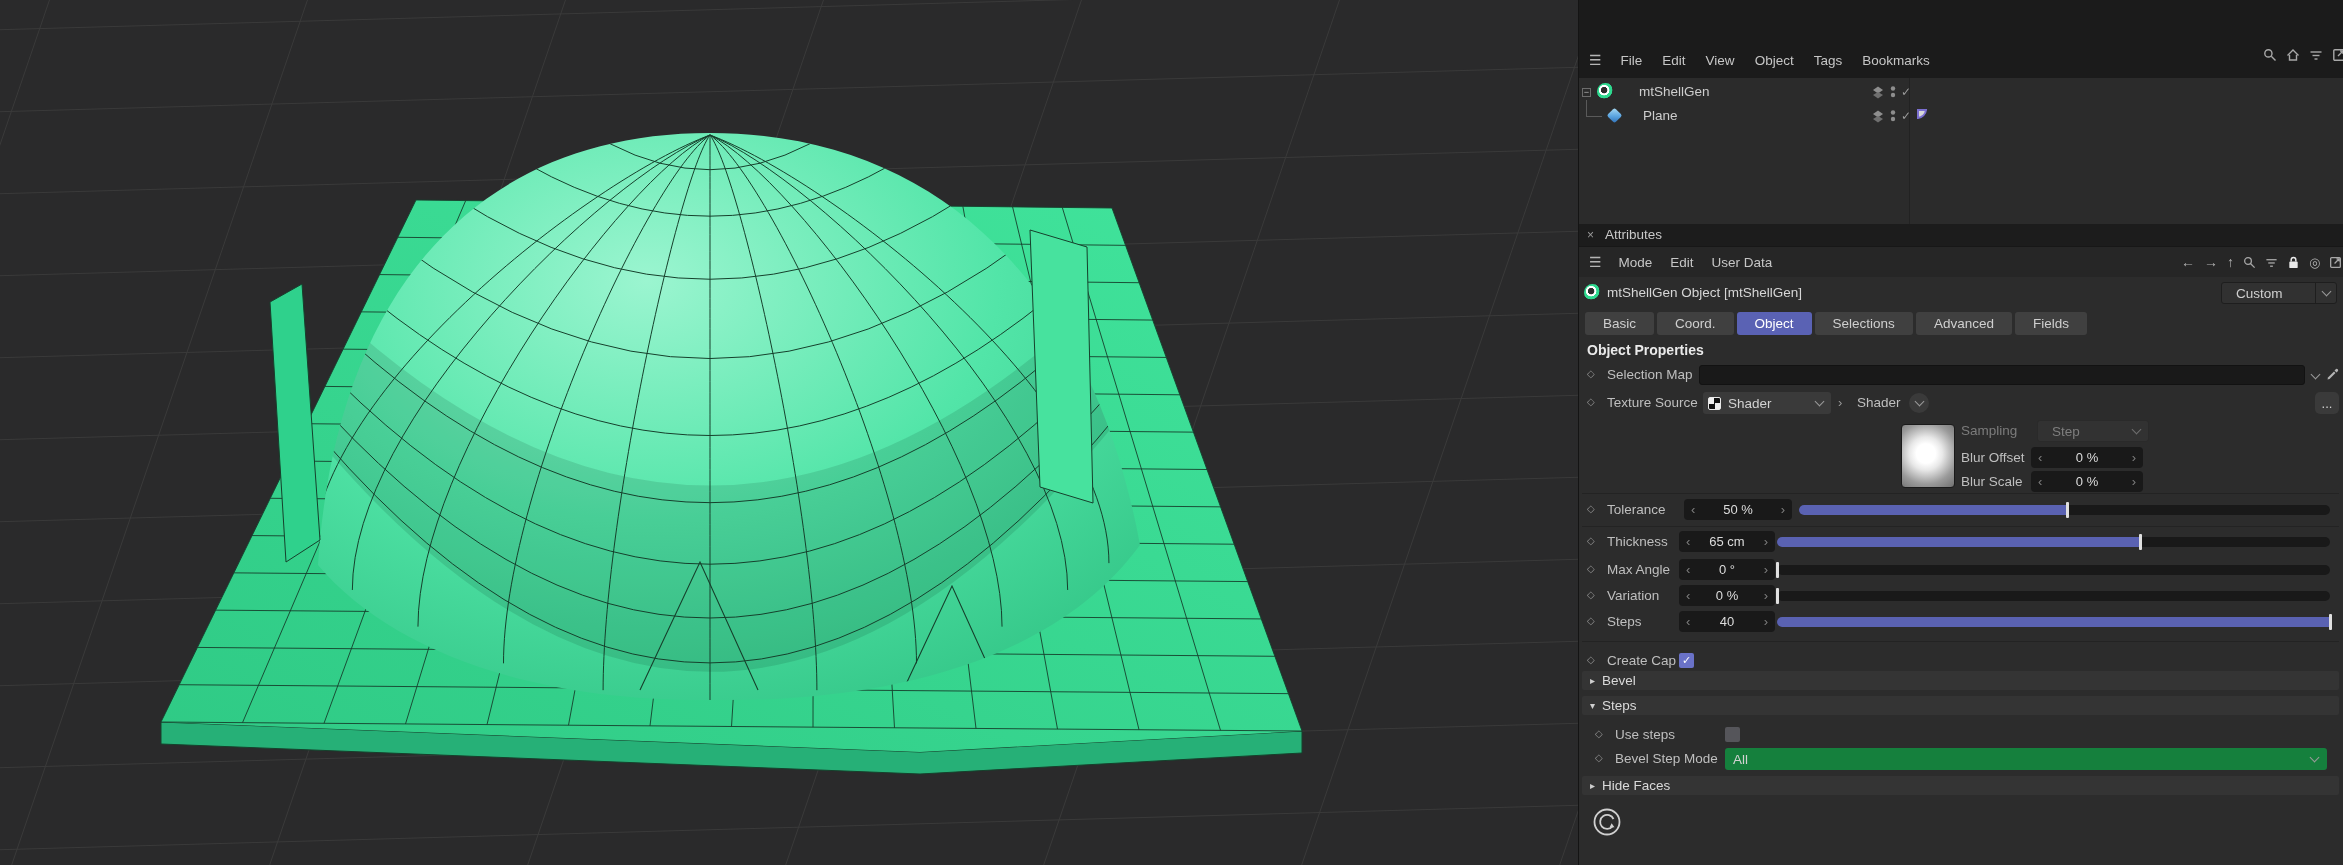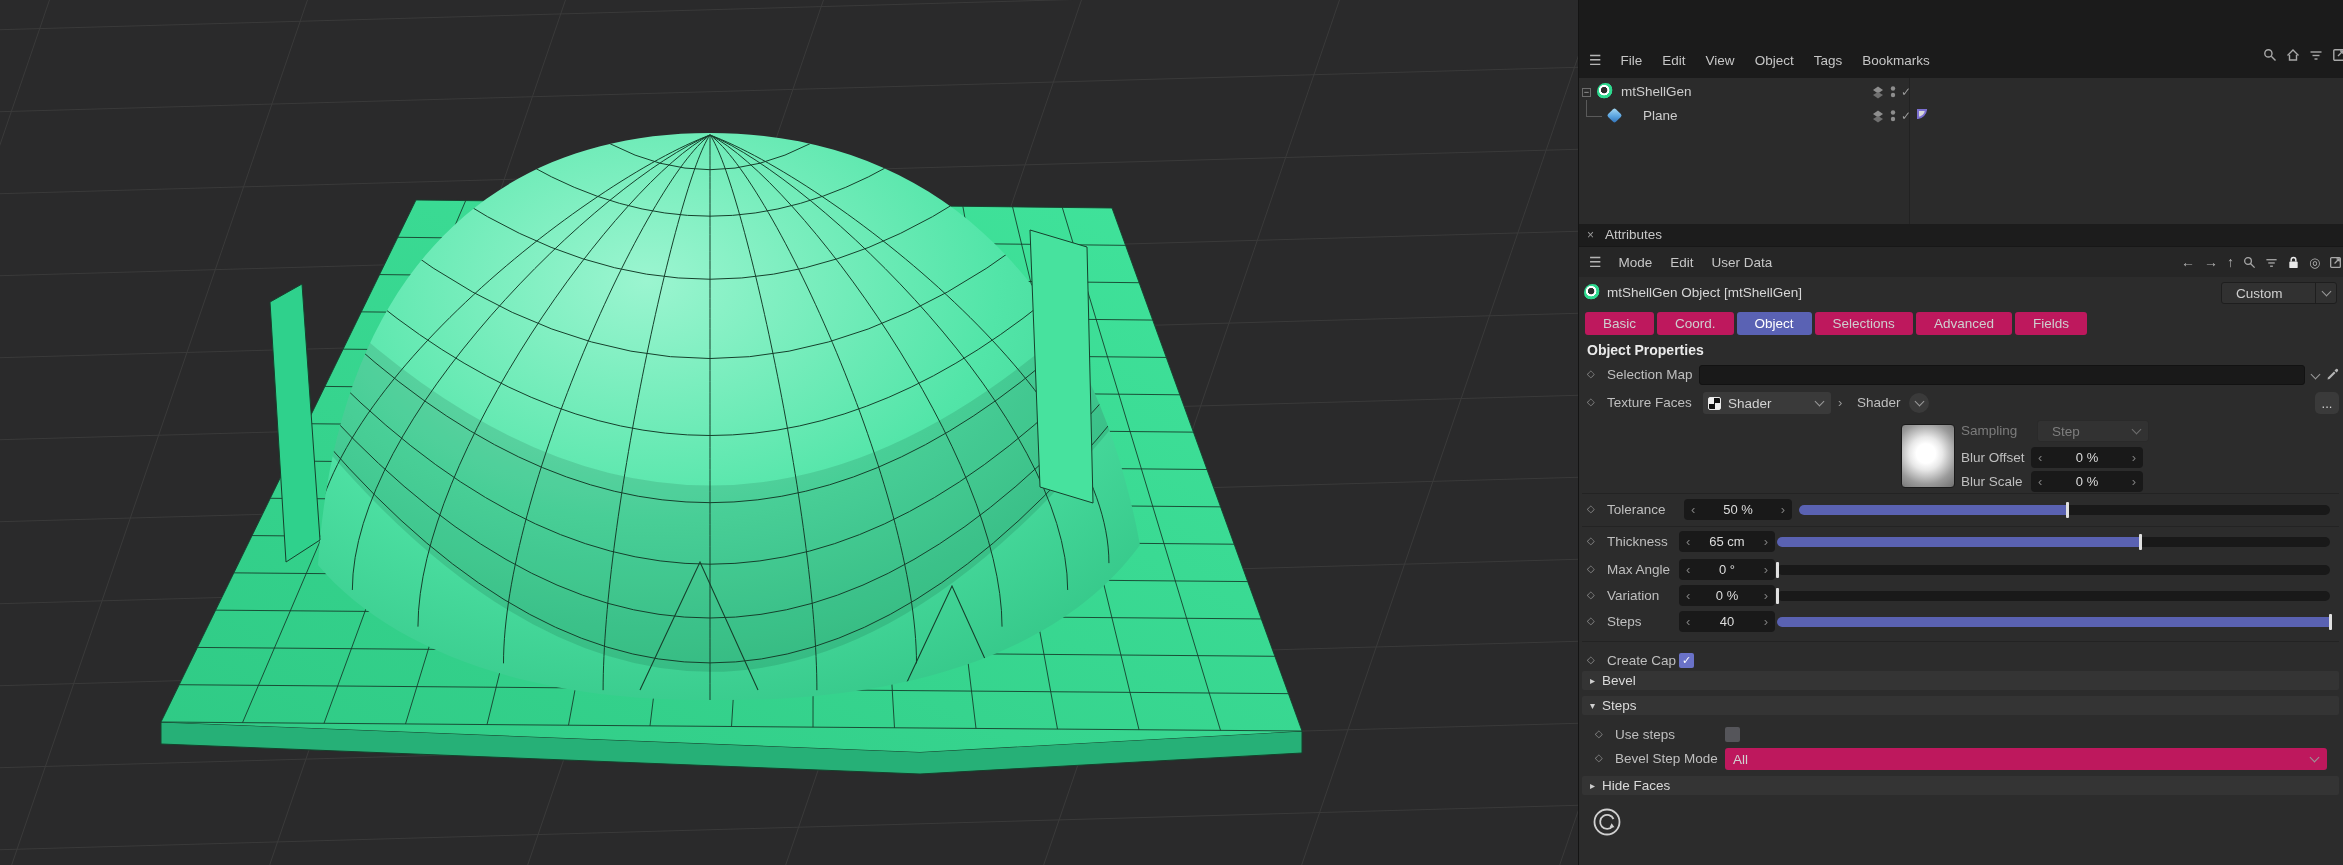--- a/index.html
+++ b/index.html
@@ -34,21 +34,21 @@
   #amenu .mitem{font-size:13.5px;}
   .aicons{position:absolute;top:8px;left:602px;display:flex;gap:9px;align-items:center;}
   .uarr{color:#b2b2b2;font-size:14px;line-height:14px;}
   
   .trow{position:absolute;left:0;top:281px;width:100%;height:26px;}
   .ttl{position:absolute;left:28px;top:4px;color:#d6d6d6;font-size:13.5px;}
   .preset{position:absolute;left:642px;top:1px;width:116px;height:22px;background:#313131;border:1px solid #1e1e1e;border-radius:3px;box-sizing:border-box;color:#cfcfcf;font-size:13.5px;display:flex;align-items:center;}
   .preset span.txt{padding-left:14px;flex:1;}
   .preset .chevbox{width:20px;height:100%;border-left:1px solid #1e1e1e;display:flex;align-items:center;justify-content:center;}
   .tabsrow{position:absolute;left:6px;top:312px;display:flex;gap:3px;}
-  .tab{height:23px;line-height:23px;padding:0 18px;background:#be185d;border-radius:3px;color:#cfcfcf;font-size:13.5px;}
+  .tab{height:23px;line-height:23px;padding:0 18px;background:#404040;border-radius:3px;color:#cfcfcf;font-size:13.5px;}
   .tab.active{background:#5a62b4;color:#fff;}
   .sect{position:absolute;left:8px;top:342px;color:#eaeaea;font-size:14px;font-weight:bold;}
   
   .prow{position:absolute;left:0;width:100%;height:22px;}
   .dia{position:absolute;font-size:10px;color:#8f8f8f;top:4px;}
   .plabel{position:absolute;top:3px;font-size:13.5px;color:#bfbfbf;white-space:nowrap;}
   .plabel.dis{color:#7c7c7c;}
   .field{position:absolute;height:20px;background:#191919;border:1px solid #121212;border-radius:3px;box-sizing:border-box;}
   .spin{position:absolute;height:21px;background:#191919;border-radius:4px;display:flex;align-items:center;justify-content:space-between;padding:0 7px;box-sizing:border-box;}
   .sarr{color:#7e7e7e;font-size:13px;}
@@ -217,21 +217,21 @@
         </svg>
     </div>
   </div>
 
   <div id="omgr">
     <div class="odiv"></div>
 
     <div class="orow" style="top:2px;">
       <span class="expander" style="left:3px;top:8px;">−</span>
       <span class="torus" style="left:18px;top:3px;"></span>
-      <span class="olabel" style="left:42px;">mtShellGen</span>
+      <span class="olabel" style="left:60px;">mtShellGen</span>
       <div class="vis" style="left:292px;top:5px;">
         <svg width="14" height="14" viewBox="0 0 14 14">
             <path d="M7 1.5 L12 5 L7 8.5 L2 5 Z" fill="#8e8e8e"></path>
             <path d="M7 7 L12 10 L7 13.5 L2 10 Z" fill="#6f6f6f"></path>
           </svg>
         <svg width="6" height="14" viewBox="0 0 6 14">
             <circle cx="3" cy="3.5" r="2.2" fill="#8e8e8e"></circle>
             <circle cx="3" cy="10" r="2.2" fill="#8e8e8e"></circle>
           </svg>
         <span style="color:#9c9c9c;font-size:12px;">✓</span>
@@ -326,21 +326,21 @@
     <div class="field" style="left:120px;width:606px;top:1px;"></div>
     <span class="chev" style="position:absolute;left:733px;top:7px;"></span>
     <svg style="position:absolute;left:747px;top:3px;width:14px;height:14px;" viewBox="0 0 14 14">
       <path d="M1.5 12.5 L2 10.5 L8 4.5 L9.5 6 L3.5 12 Z" fill="#b5b5b5"></path>
       <path d="M8.5 3.5 L10.5 5.5 L12 4 A1.5 1.5 0 0 0 10 2 Z" fill="#b5b5b5"></path>
     </svg>
   </div>
 
   <div class="prow" style="top:392px;">
     <span class="dia" style="left:8px;">◇</span>
-    <span class="plabel" style="left:28px;">Texture Faces</span>
+    <span class="plabel" style="left:28px;">Texture Source</span>
     <div class="combo" style="left:124px;width:128px;">
       <span class="checker" style="margin-left:5px;"></span>
       <span style="margin-left:7px;flex:1;">Shader</span>
       <span class="chev" style="margin-right:8px;margin-top:-3px;"></span>
     </div>
     <span style="position:absolute;left:259px;top:3px;color:#9a9a9a;font-size:13px;">›</span>
     <span class="plabel" style="left:278px;">Shader</span>
     <div class="circbtn" style="left:330px;top:1px;">
         <span class="chev" style="margin-top:-3px;"></span>
       </div>
@@ -475,21 +475,21 @@
 
   <div class="prow" style="top:724px;">
     <span class="dia" style="left:16px;">◇</span>
     <span class="plabel" style="left:36px;">Use steps</span>
     <div class="cb off" style="left:146px;"></div>
   </div>
 
   <div class="prow" style="top:748px;">
     <span class="dia" style="left:16px;">◇</span>
     <span class="plabel" style="left:36px;">Bevel Step Mode</span>
-    <div class="ddwide" style="left:146px;width:602px;background:#be185d;">
+    <div class="ddwide" style="left:146px;width:602px;background:#15803d;">
       <span style="margin-left:8px;flex:1;">All</span>
       <span class="chev" style="margin-right:9px;margin-top:-3px;"></span>
     </div>
   </div>
 
   <div class="ghead" style="top:776px;">
     <span class="gtri">▸</span>
     <span>Hide Faces</span>
   </div>
 

